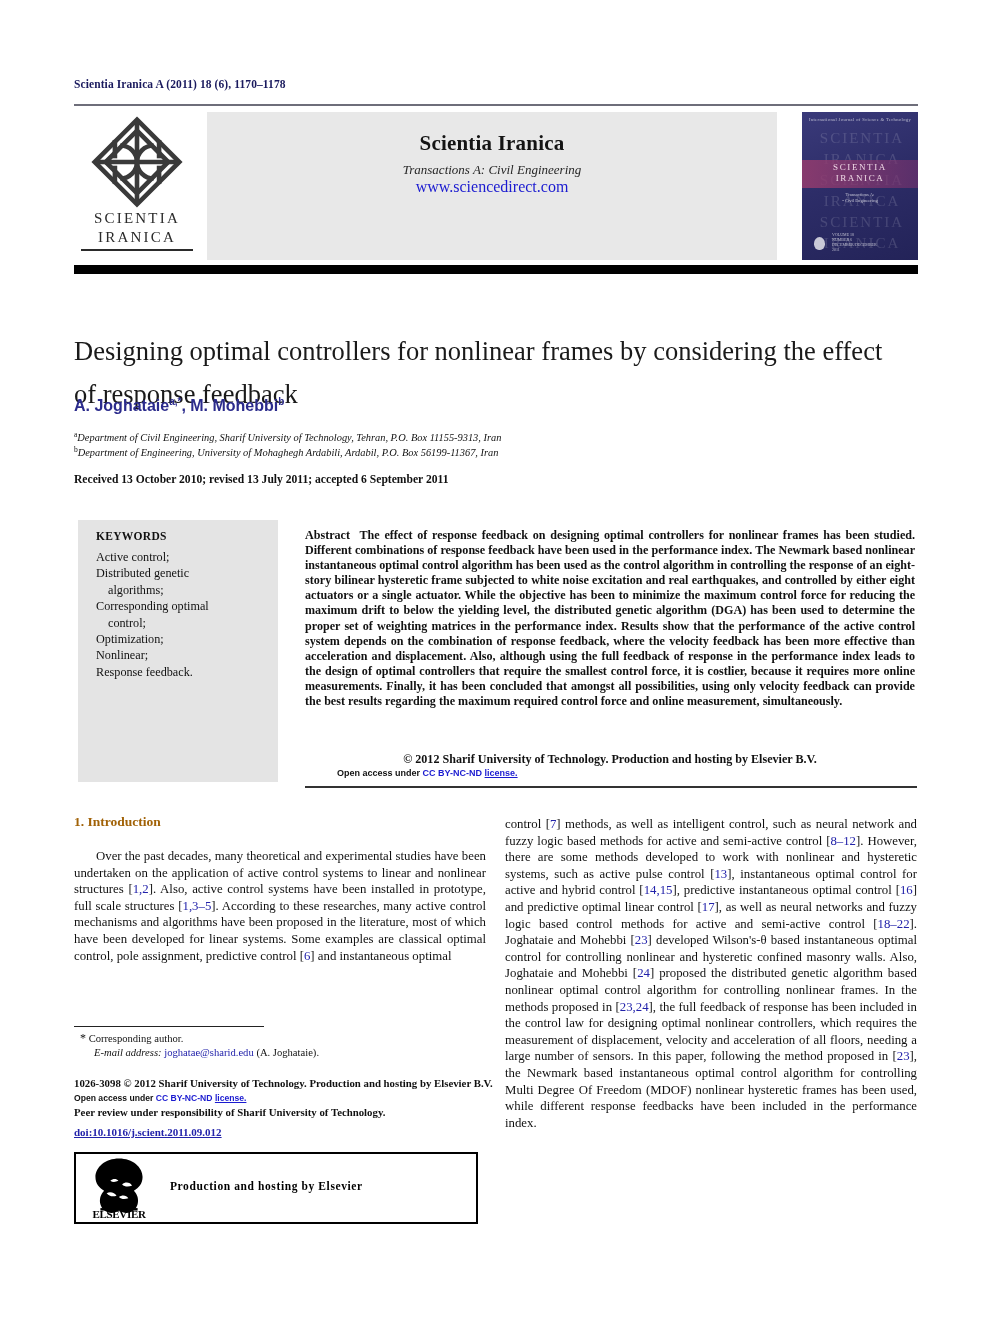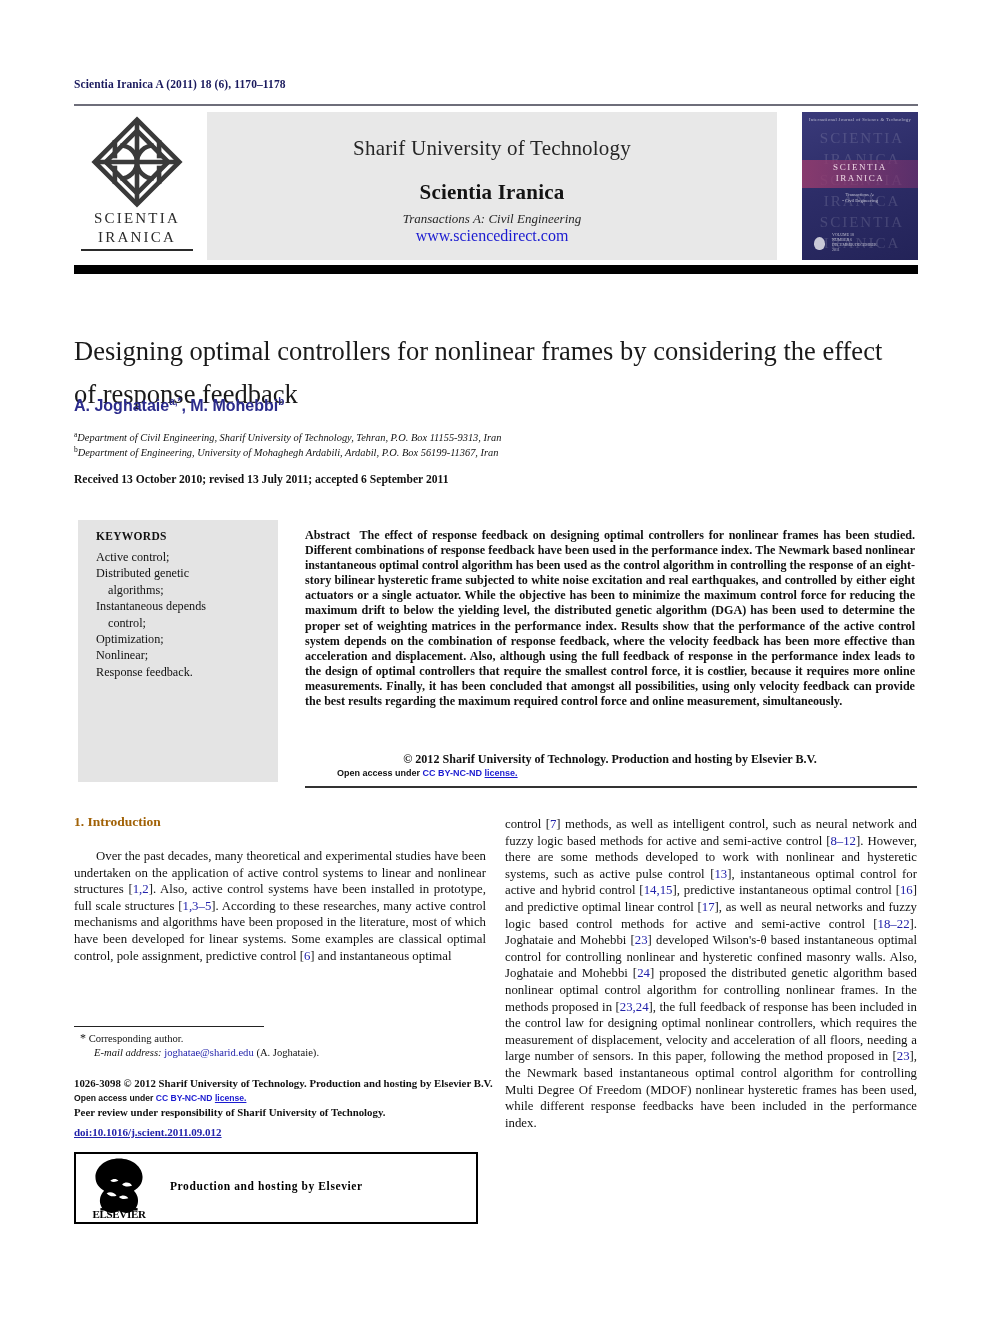--- a/index.html
+++ b/index.html
@@ -494,21 +494,20 @@
           <path d="M26 74 L26 54"></path>
           <path d="M74 74 L74 54"></path>
         </g>
       </svg>
       <div class="logo-word">SCIENTIA</div>
       <div class="logo-word">IRANICA</div>
       <div class="logo-rule"></div>
     </div>
 
     <div class="banner-center">
-      <div class="banner-univ">Sharif University of Technology</div>
       <div class="banner-journal">Scientia Iranica</div>
       <div class="banner-trans">Transactions A: Civil Engineering</div>
       <a class="banner-url" href="#">www.sciencedirect.com</a>
     </div>
 
     <div class="banner-cover">
       <div class="cover-inner"></div>
       <div class="cover-top-line">International Journal of Science &amp; Technology</div>
       <div class="cover-ghost">SCIENTIA
 IRANICA
@@ -545,21 +544,21 @@
   </div>
 
   <div class="history">Received 13 October 2010; revised 13 July 2011; accepted 6 September 2011</div>
 
   <div class="kw-box"></div>
   <div class="kw-title">KEYWORDS</div>
   <div class="kw-list" id="keywords-list">
       <div>Active control;</div>
       <div>Distributed genetic</div>
       <div class="cont">algorithms;</div>
-      <div>Instantaneous depends</div>
+      <div>Corresponding optimal</div>
       <div class="cont">control;</div>
       <div>Optimization;</div>
       <div>Nonlinear;</div>
       <div>Response feedback.</div>
     </div>
 
   <div class="abstract"><span class="ab-label">Abstract</span>&nbsp;&nbsp;<span>The effect of response feedback on designing optimal controllers for nonlinear frames has been studied. Different combinations of response feedback have been used in the performance index. The Newmark based nonlinear instantaneous optimal control algorithm has been used as the control algorithm in controlling the response of an eight-story bilinear hysteretic frame subjected to white noise excitation and real earthquakes, and controlled by either eight actuators or a single actuator. While the objective has been to minimize the maximum control force for reducing the maximum drift to below the yielding level, the distributed genetic algorithm (DGA) has been used to determine the proper set of weighting matrices in the performance index. Results show that the performance of the active control system depends on the combination of response feedback, where the velocity feedback has been more effective than acceleration and displacement. Also, although using the full feedback of response in the performance index leads to the design of optimal controllers that require the smallest control force, it is costlier, because it requires more online measurements. Finally, it has been concluded that amongst all possibilities, using only velocity feedback can provide the best results regarding the maximum required control force and online measurement, simultaneously.</span></div>
   <div class="copyright">© 2012 Sharif University of Technology. Production and hosting by Elsevier B.V.</div>
   <div class="openaccess"><span>Open access under </span><a href="#">CC BY-NC-ND</a> <a class="lic" href="#">license.</a></div>
   <div class="rule-abs"></div>

